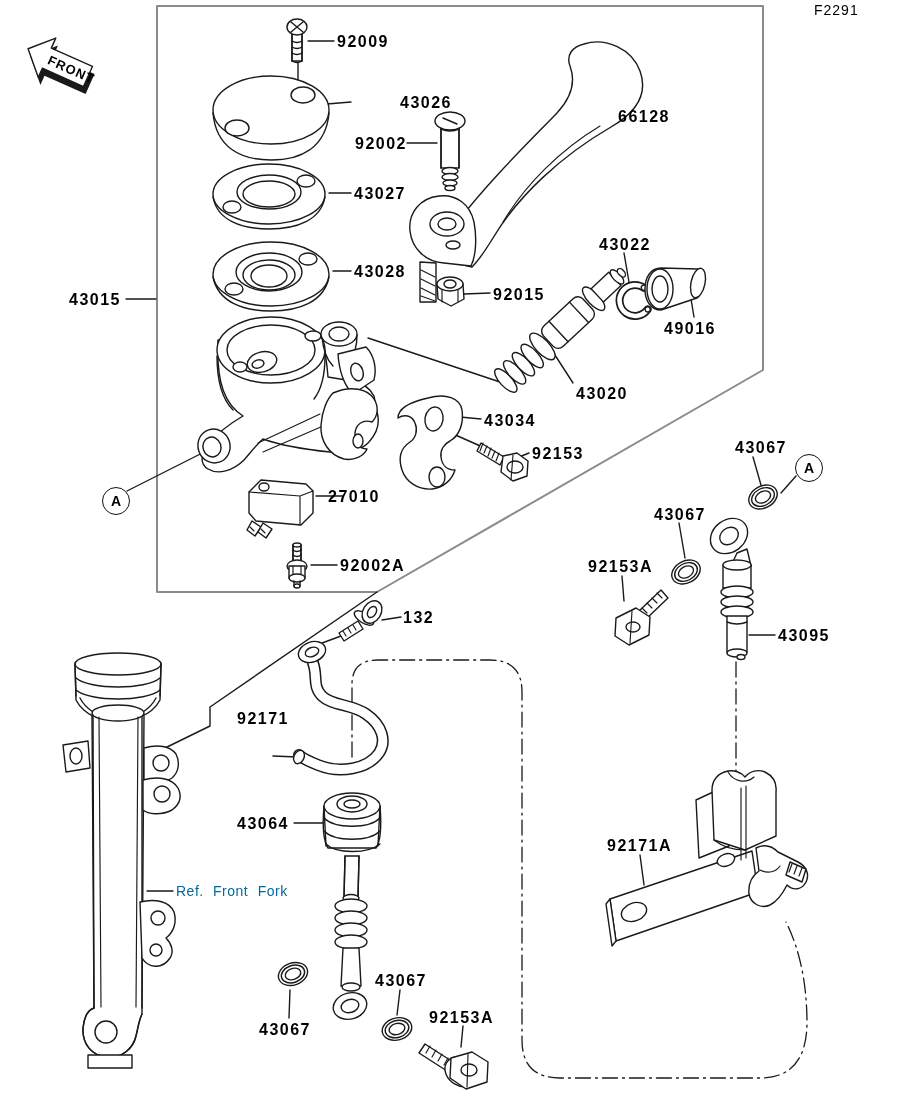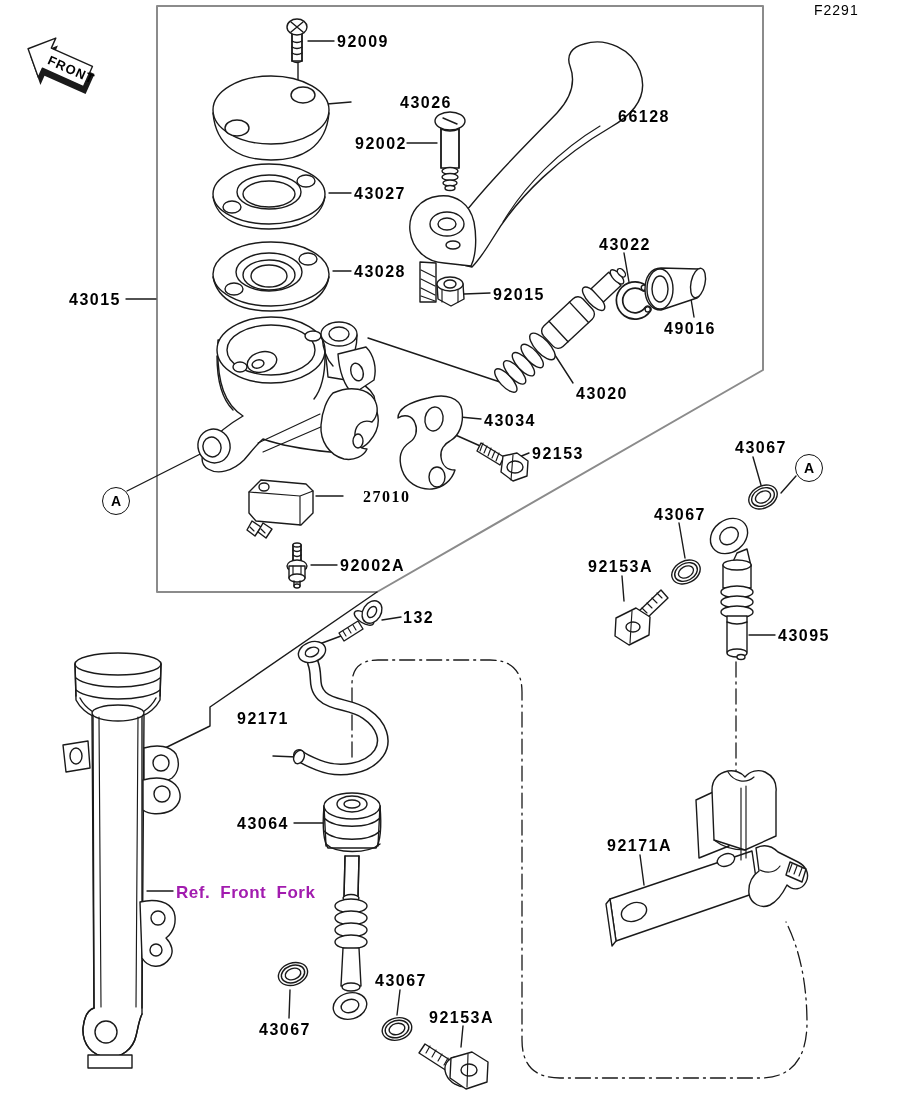--- a/index.html
+++ b/index.html
@@ -14,22 +14,22 @@
   svg .frame{stroke:#8b8b8b;stroke-width:2;}
   svg .chain{stroke-width:1.3;stroke-dasharray:15 5 2 5;}
   svg .band{stroke-width:8;}
   svg .bandw{stroke:#fff;stroke-width:4.6;}
   svg .tube{stroke-width:12;}
   svg .tubew{stroke:#fff;stroke-width:9;}
   svg text{stroke:none;fill:#000;}
   .part-label{position:absolute;font-weight:700;font-size:16px;letter-spacing:1.5px;
               color:#000000;white-space:nowrap;}
   .fig-code{position:absolute;font-weight:400;font-size:14px;letter-spacing:1px;color:#000;}
-  .ref-label{position:absolute;font-weight:700;font-size:17px;letter-spacing:.5px;
-             word-spacing:5px;color:#a21caf;white-space:nowrap;}
+  .ref-label{position:absolute;font-weight:400;font-size:14px;letter-spacing:.5px;
+             word-spacing:5px;color:#0369a1;white-space:nowrap;}
   .marker{position:absolute;width:26px;height:26px;border:1.7px solid #111;border-radius:50%;
           font-weight:700;font-size:14px;color:#000;text-align:center;line-height:26px;}
   .front-text{font-weight:700;font-size:13px;letter-spacing:1px;}
 </style>
 </head>
 <body>
 
 <div id="stage">
 
 <svg width="914" height="1103" viewBox="0 0 914 1103">
@@ -380,21 +380,21 @@
 <div class="part-label" style="left:354px;top:185px;">43027</div>
 <div class="part-label" style="left:354px;top:263px;">43028</div>
 <div class="part-label" style="left:618px;top:108px;">66128</div>
 <div class="part-label" style="left:599px;top:236px;">43022</div>
 <div class="part-label" style="left:493px;top:286px;">92015</div>
 <div class="part-label" style="left:664px;top:320px;">49016</div>
 <div class="part-label" style="left:576px;top:385px;">43020</div>
 <div class="part-label" style="left:69px;top:291px;">43015</div>
 <div class="part-label" style="left:484px;top:412px;">43034</div>
 <div class="part-label" style="left:532px;top:445px;">92153</div>
-<div class="part-label" style="left:363px;top:488px;font-family:Liberation Serif, serif;">27010</div>
+<div class="part-label" style="left:328px;top:488px;">27010</div>
 <div class="part-label" style="left:340px;top:557px;">92002A</div>
 <div class="part-label" style="left:735px;top:439px;">43067</div>
 <div class="part-label" style="left:654px;top:506px;">43067</div>
 <div class="part-label" style="left:588px;top:558px;">92153A</div>
 <div class="part-label" style="left:778px;top:627px;">43095</div>
 <div class="part-label" style="left:403px;top:609px;">132</div>
 <div class="part-label" style="left:217px;top:710px;margin-left:20px;">92171</div>
 <div class="part-label" style="left:237px;top:815px;">43064</div>
 <div class="part-label" style="left:607px;top:837px;">92171A</div>
 <div class="part-label" style="left:259px;top:1021px;">43067</div>

